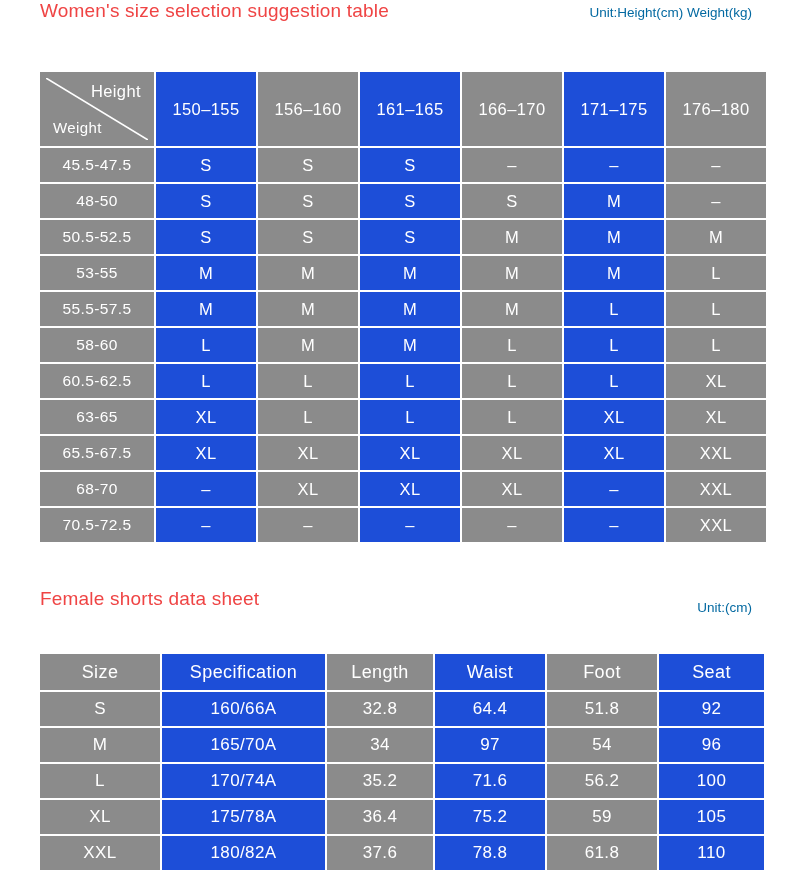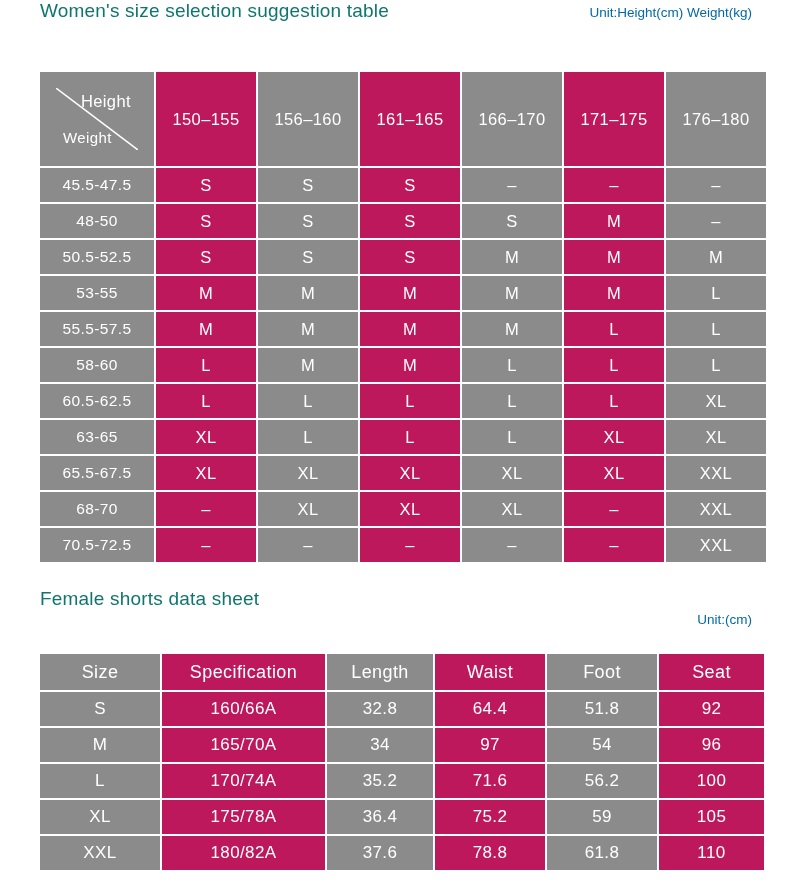--- a/index.html
+++ b/index.html
@@ -22,21 +22,21 @@
   .title-row {
     position: relative;
     height: 30px;
     margin: 0 0 0 0;
   }
   .doc-title {
     position: absolute;
     left: 40px;
     top: 0;
     font-size: 19px;
-    color: #0f766e;
+    color: #ef4444;
     letter-spacing: .2px;
     white-space: nowrap;
   }
   .unit-note {
     position: absolute;
     right: 38px;
     top: 5px;
     font-size: 13.5px;
     color: #0369a1;
     white-space: nowrap;
@@ -53,37 +53,37 @@
     text-align: center;
     vertical-align: middle;
     color: #ffffff;
     font-weight: normal;
     font-size: 16.5px;
     letter-spacing: .4px;
   }
 
   
   .t-dark  { background: #8b8b8b; }
-  .t-light { background: #be185d; }
+  .t-light { background: #1d4ed8; }
 
   
   #size-matrix {
     position: absolute;
     left: 38px;
     top: 70px;
     width: 716px;
   }
   #size-matrix col.c-label { width: 114px; }
   #size-matrix col.c-data  { width: 100px; }
 
   #size-matrix th.corner {
     height: 62px;
     position: relative;
     overflow: hidden;
-    padding: 16px;
+    padding: 6px;
   }
   .corner-inner {
     position: relative;
     width: 100%;
     height: 62px;
   }
   .corner-diag {
     position: absolute;
     left: 0; top: 0;
     width: 100%;
@@ -266,21 +266,21 @@
         </tr>
       </tbody>
   </table>
 
 </section>
 
 <section class="section" id="section-shorts">
 
   <div class="title-row">
     <div class="doc-title">Female shorts data sheet</div>
-    <div class="unit-note" style="top:24px;margin-left:17px;">Unit:(cm)</div>
+    <div class="unit-note" style="top:12px;margin-left:17px;">Unit:(cm)</div>
   </div>
 
   <table id="shorts-table">
     <colgroup>
       <col class="c-size">
         <col class="c-spec">
         <col class="c-length">
       <col class="c-waist">
         <col class="c-foot">
         <col class="c-seat">

